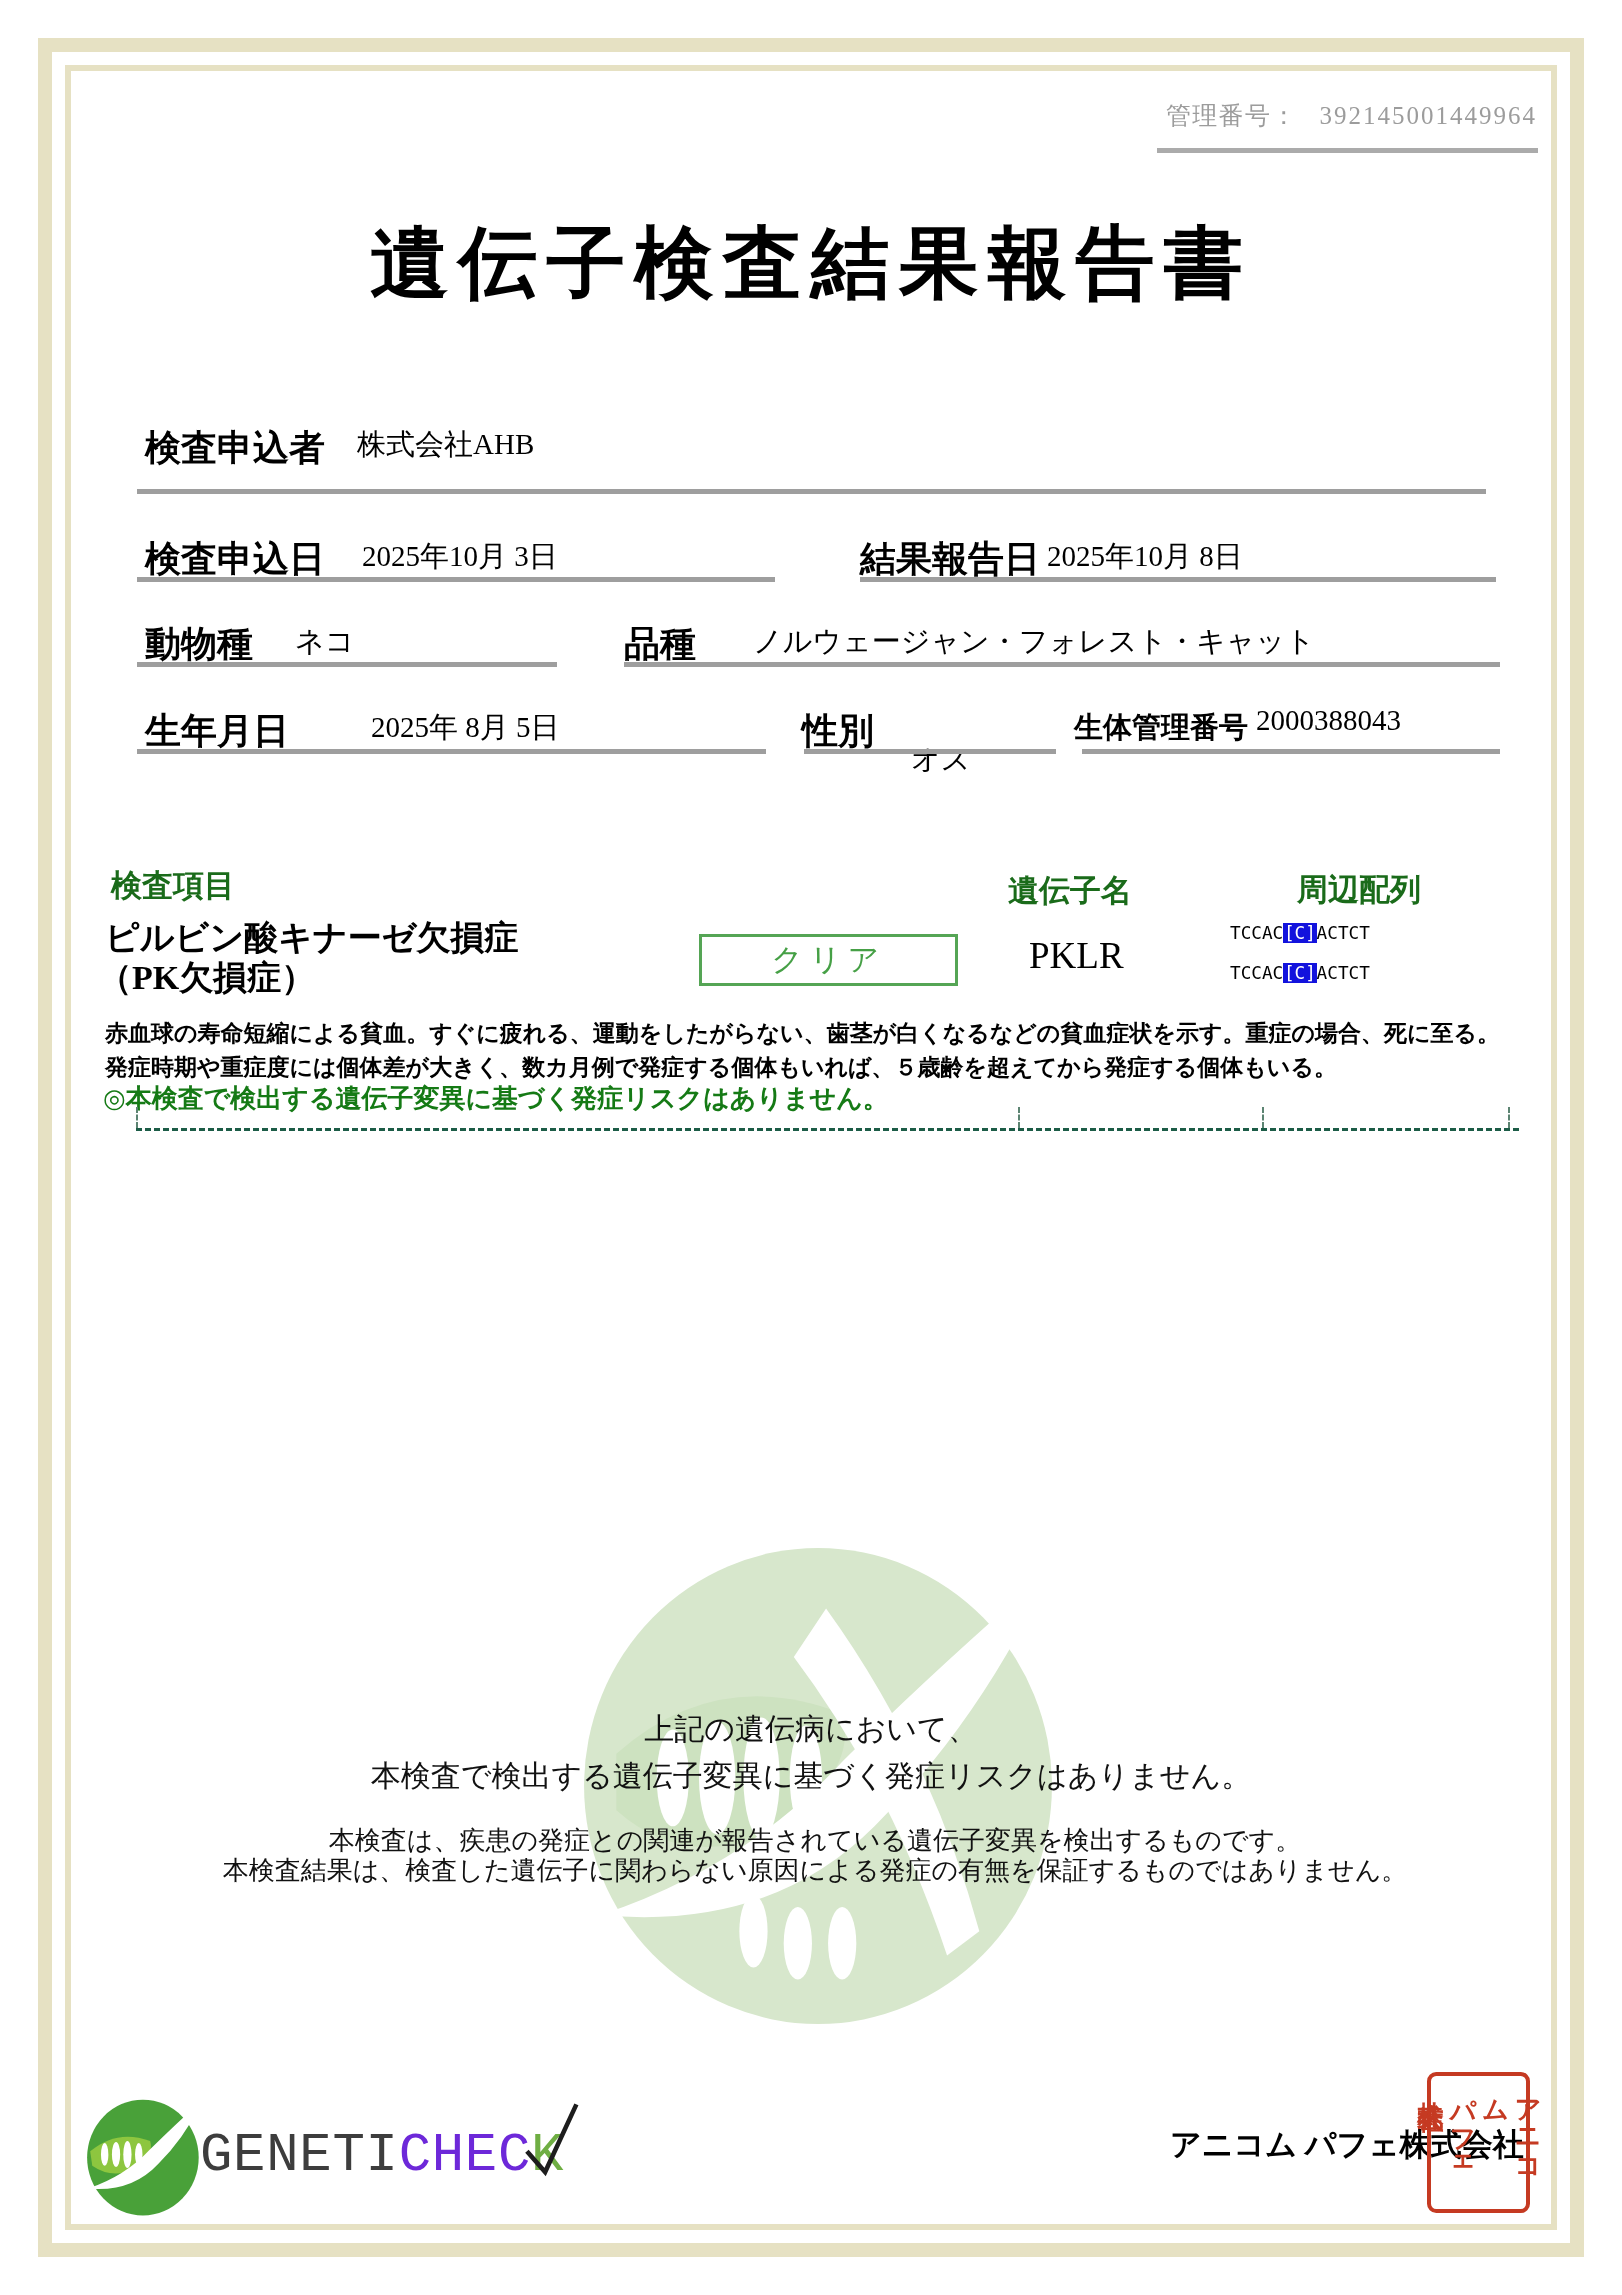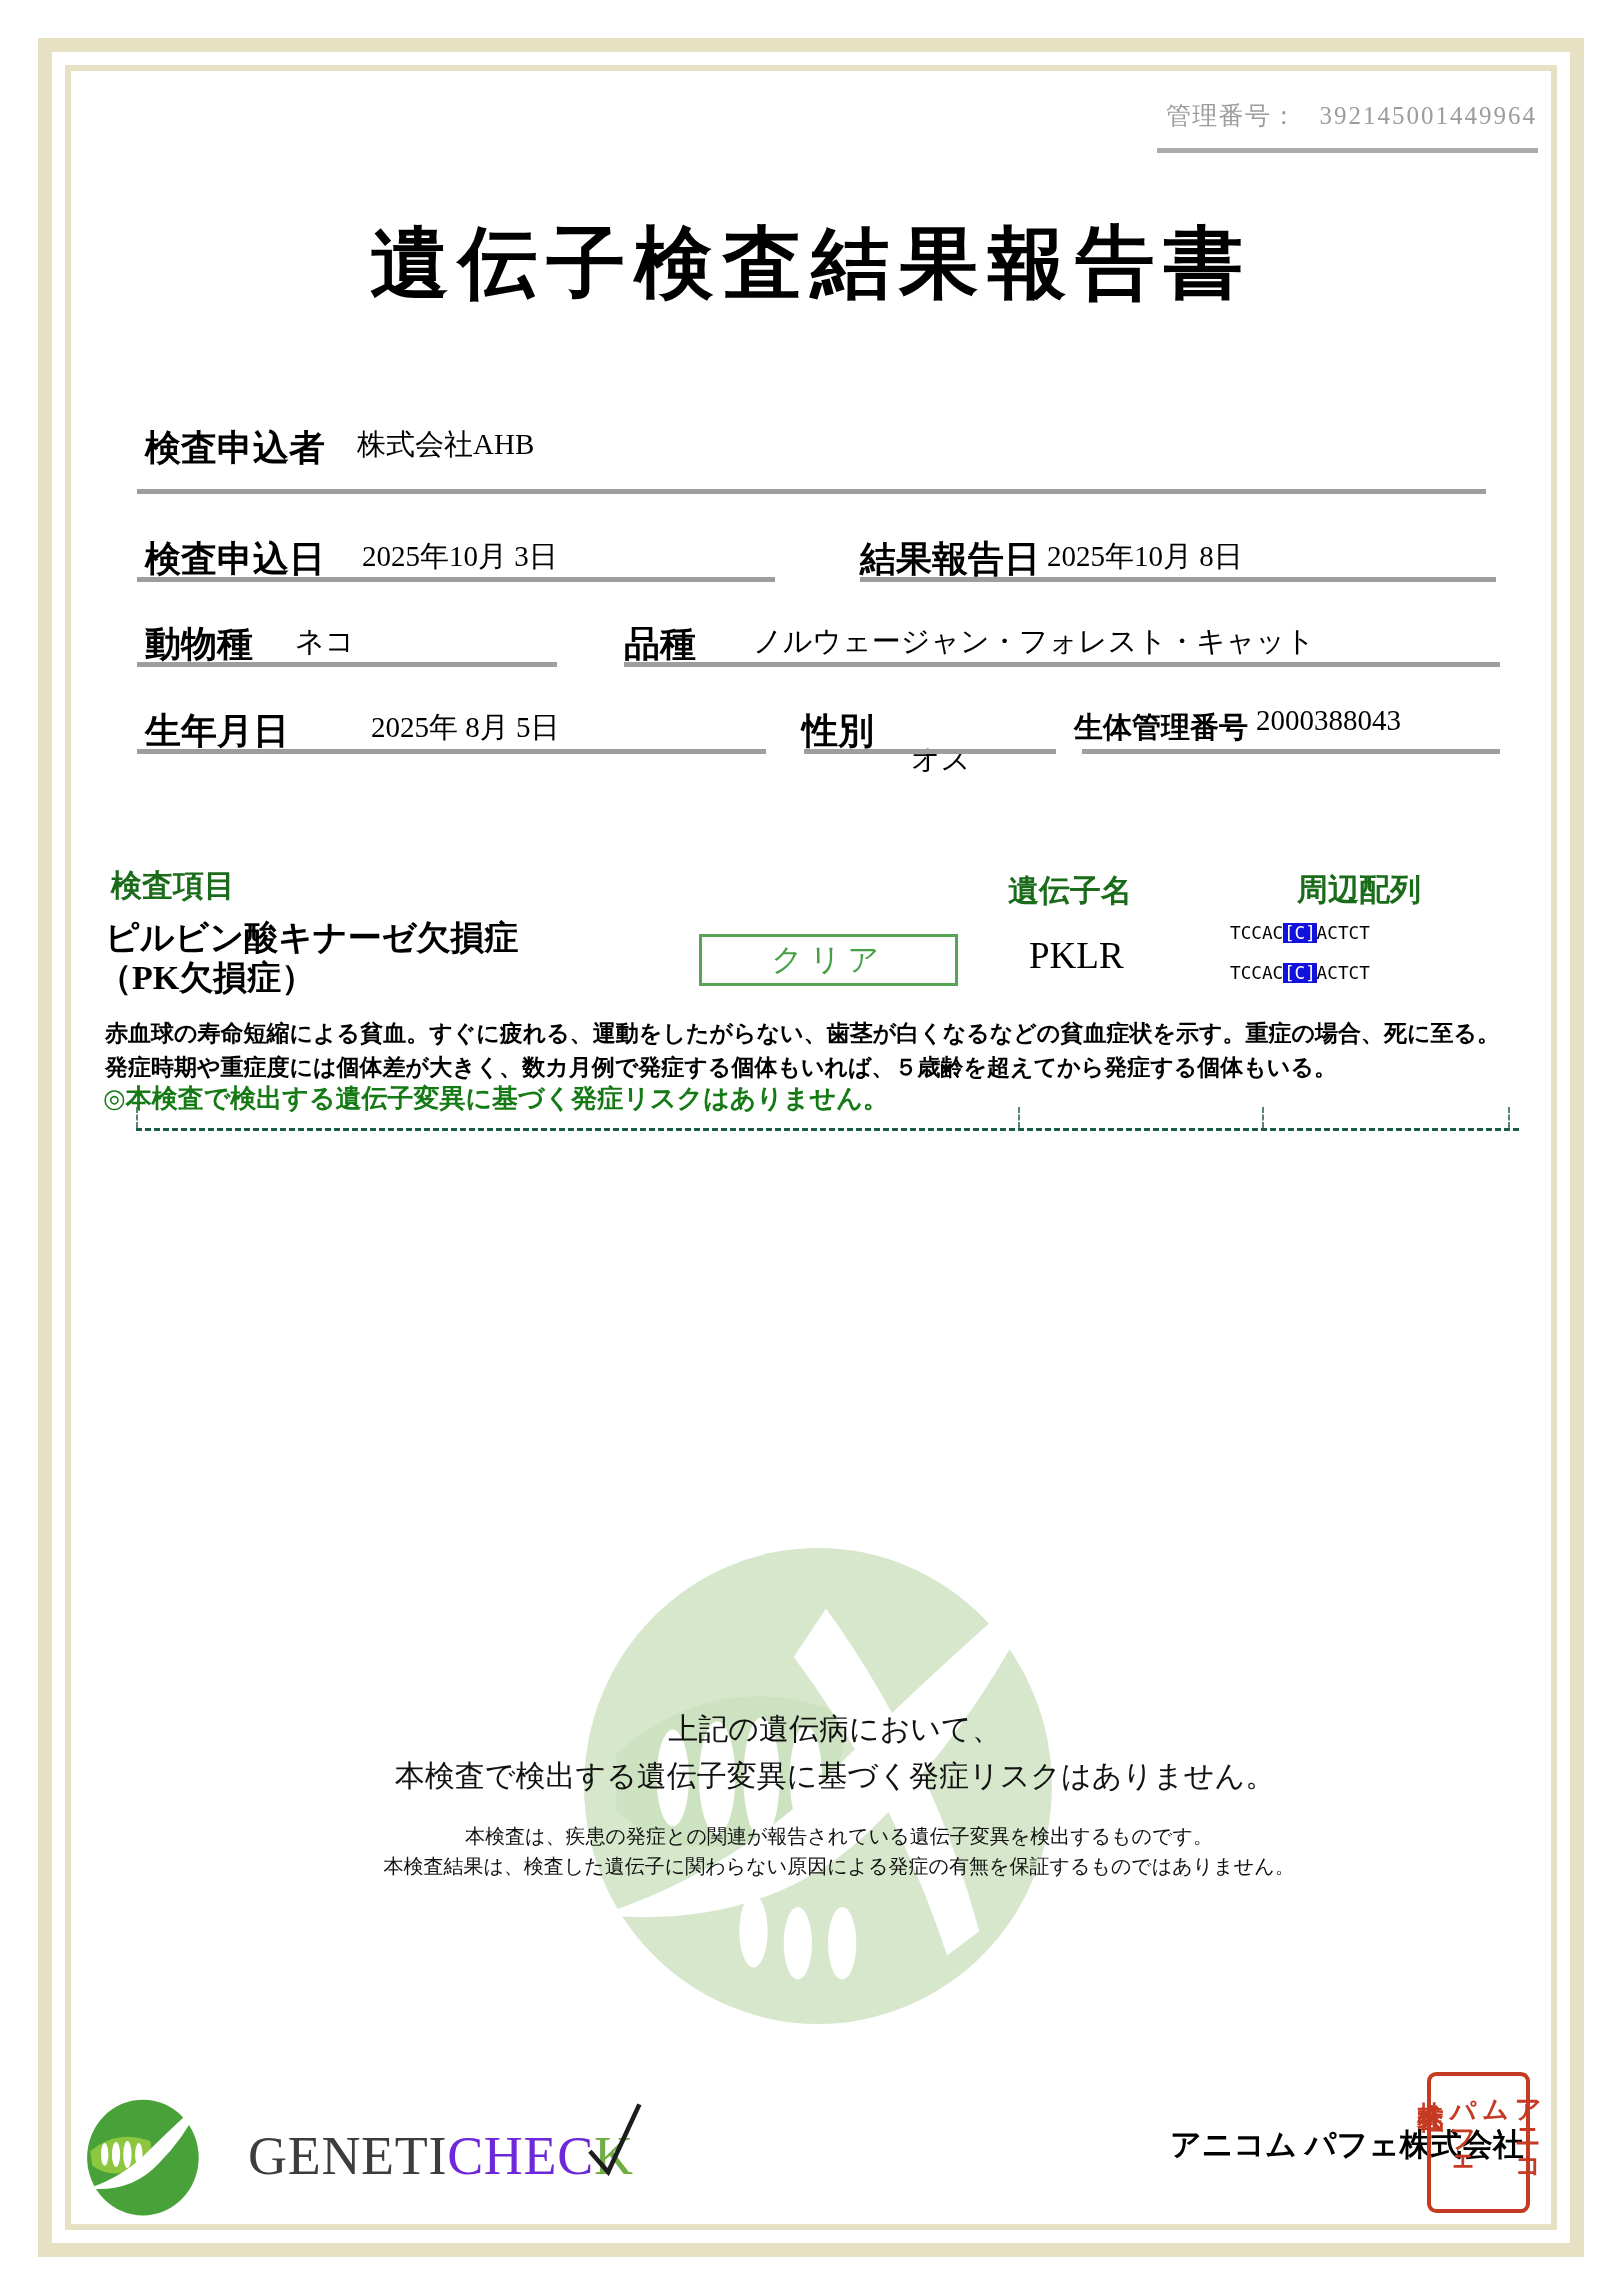--- a/index.html
+++ b/index.html
@@ -5,21 +5,21 @@
   html,body{margin:0;padding:0;background:#ffffff;}
   body{
     position:relative;
     width:1622px;height:2295px;
     font-family:"Liberation Serif","DejaVu Serif",serif;
     color:#000;
     overflow:hidden;
   }
   .abs{position:absolute;}
   .serif{font-family:"Liberation Serif","DejaVu Serif",serif;}
-  .sans{font-family:Liberation Serif, serif;padding-left:48px;}
+  .sans{font-family:Liberation Mono, monospace;}
   .mono{font-family:"DejaVu Sans Mono",monospace;}
 
   
   .frame-outer{
     left:38px;top:38px;right:38px;bottom:38px;
     border:14.4px solid #e6e1c3;
   }
   .frame-inner{
     left:65px;top:65px;right:65px;bottom:65px;
     border:6.5px solid #e6e1c3;
@@ -54,21 +54,21 @@
   .seq{font-size:17.7px;letter-spacing:0px;white-space:nowrap;}
   .seq .var{background:#1212dd;color:#ffffff;padding:0 0.7px;}
   .desc{font-size:23px;font-weight:bold;white-space:nowrap;}
   .risk{font-size:26px;font-weight:bold;color:#157a15;white-space:nowrap;}
 
   .dot-h{left:136px;top:1128px;width:1383px;border-top:3.3px dashed #1c5c47;}
   .dot-v{top:1107px;height:21px;border-left:2px dashed #5c8472;}
 
   
   .sum-line{left:0;right:0;text-align:center;font-size:30px;color:#111;}
-  .sum-note{left:8px;right:0;text-align:center;font-size:20px;color:#111;}
+  .sum-note{left:8px;right:0;text-align:center;font-size:26px;color:#111;}
 
   
   .logo-text{left:200px;top:2125px;font-size:54px;letter-spacing:0.7px;white-space:nowrap;}
   .logo-text .dark{color:#3d3d3d;}
   .logo-text .green{color:#6d28d9;}
   .logo-k{position:relative;display:inline-block;color:#6fae43;}
   .logo-check-svg{position:absolute;left:-7.9px;top:-25px;}
 
   .company{left:1170px;top:2124px;font-size:31px;font-weight:bold;white-space:nowrap;}
   .seal{

